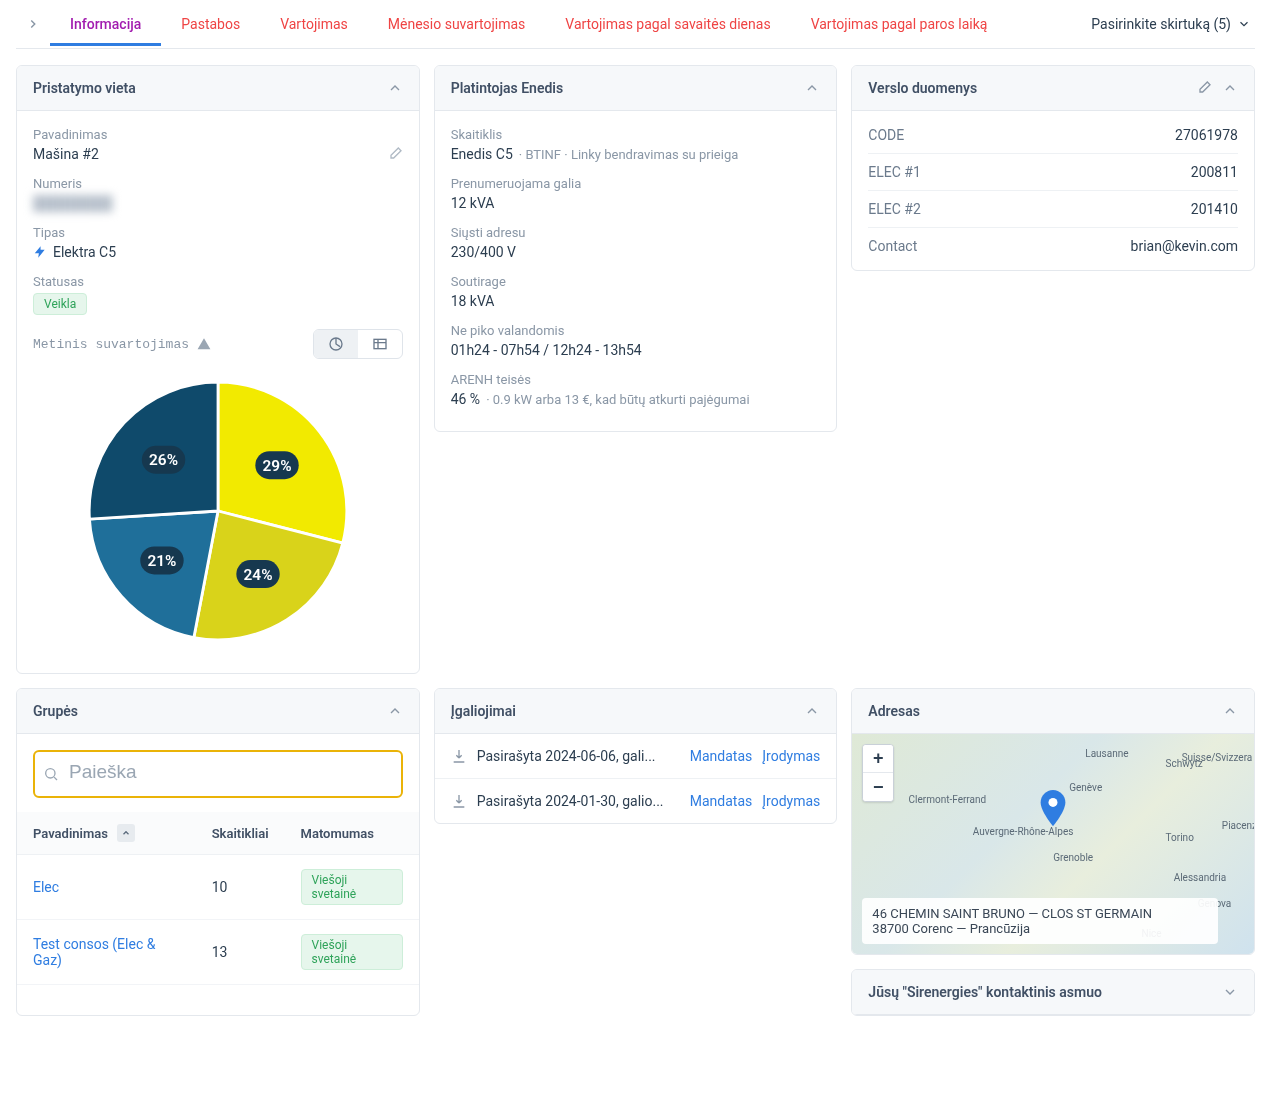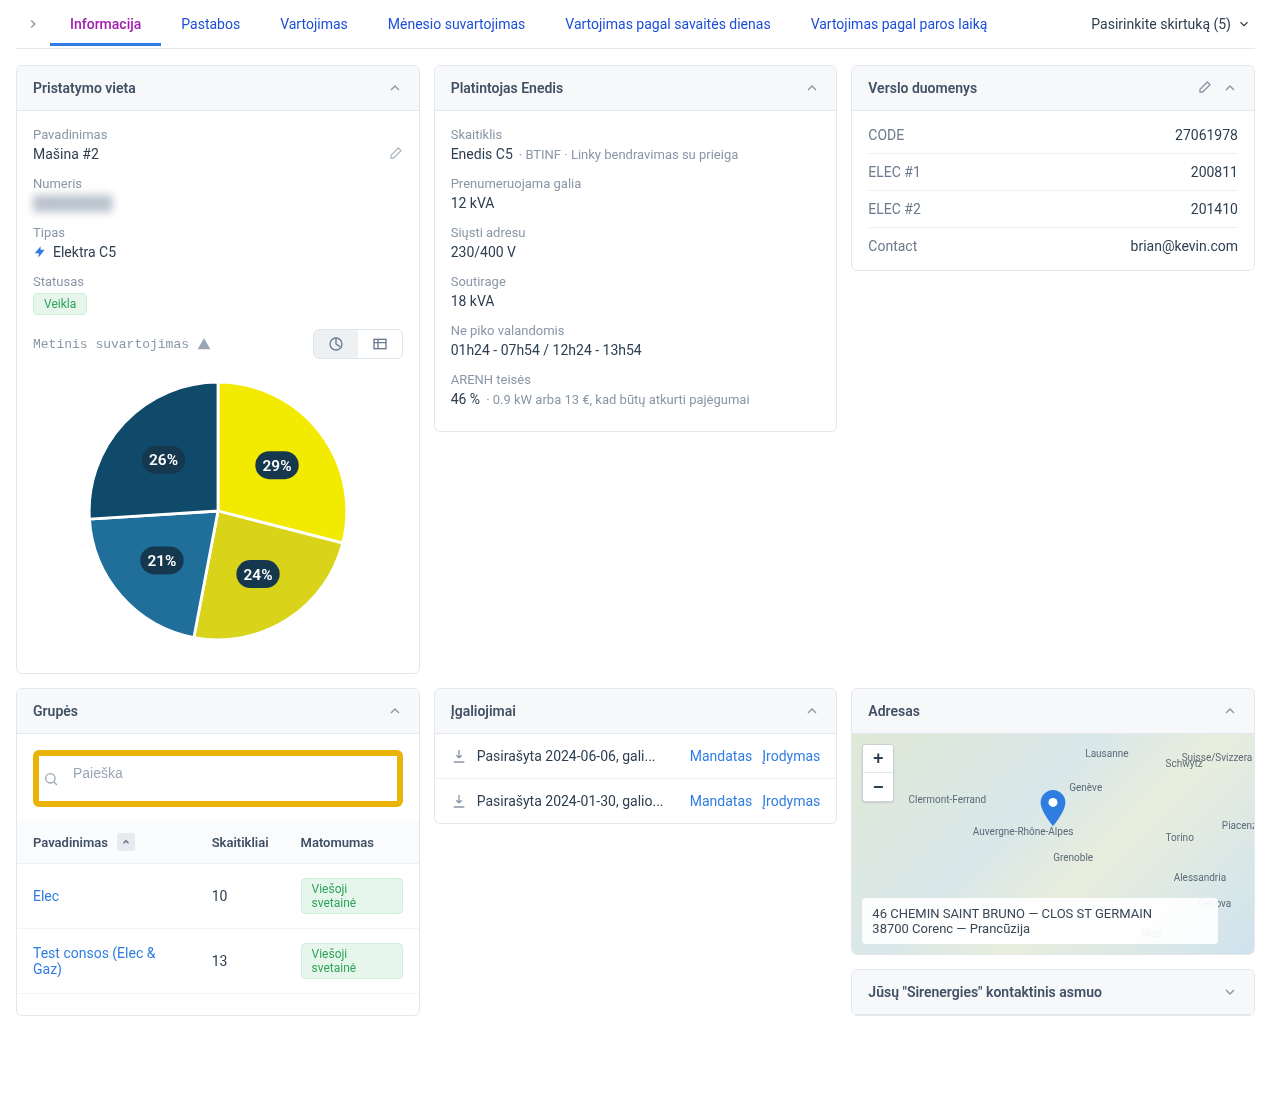--- a/index.html
+++ b/index.html
@@ -3,21 +3,21 @@
 <meta charset="utf-8">
 <style>
   * { box-sizing: border-box; margin: 0; padding: 0; }
   body { font-family: -apple-system, BlinkMacSystemFont, "Segoe UI", Roboto, sans-serif; background: #fff; color: #2c3e50; font-size: 14px; }
   .page { padding: 0 16px 24px; max-width: 1271px; }
 
   
   .tabs-row { display: flex; align-items: center; border-bottom: 1px solid #e4e8ed; height: 49px; }
   .tabs-scroll { display: flex; align-items: center; gap: 0; flex: 1; }
   .tab-chevron { color: #8a97a6; padding: 0 10px; cursor: pointer; }
-  .tab { padding: 14px 20px; color: #1d4ed8; cursor: pointer; font-size: 14px; white-space: nowrap; }
+  .tab { padding: 14px 20px; color: #ef4444; cursor: pointer; font-size: 14px; white-space: nowrap; }
   .tab.active { color: #a21caf; border-bottom: 3px solid #2f7de1; font-weight: 500; padding-bottom: 11px; }
   .tab-select { margin-left: auto; display: flex; align-items: center; gap: 6px; color: #2c3e50; cursor: pointer; padding-right: 4px; }
 
   
   .grid { display: grid; grid-template-columns: 1fr 1fr 1fr; gap: 14px; margin-top: 16px; }
   .card { border: 1px solid #e4e8ed; border-radius: 6px; background: #fff; overflow: hidden; }
   .card-header { display: flex; align-items: center; justify-content: space-between; background: #f6f8fa; padding: 14px 16px; border-bottom: 1px solid #e4e8ed; }
   .card-title { font-weight: 600; color: #415065; font-size: 14px; }
   .card-header .actions { display: flex; gap: 10px; color: #8a97a6; }
   .card-body { padding: 16px; }
@@ -44,21 +44,21 @@
 
   
   .kv { display: flex; justify-content: space-between; padding: 10px 0; border-bottom: 1px solid #eef1f4; font-size: 14px; }
   .kv:last-child { border-bottom: none; }
   .kv .k { color: #6b7a8c; }
   .kv .v { color: #2c3e50; }
 
   
   .search-wrap { padding: 16px 16px 0; }
   .search { position: relative; }
-  .search input { width: 100%; border: 6px solid #eab308; border-radius: 6px; padding: 9px 12px 20px 34px; font-size: 14px; color:#2c3e50; }
+  .search input { width: 100%; border: 2px solid #eab308; border-radius: 6px; padding: 9px 12px 13px 34px; font-size: 19px; color:#2c3e50; }
   .search input::placeholder { color: #9aa6b3; }
   .search .mag { position: absolute; left: 10px; top: 50%; transform: translateY(-50%); color: #9aa6b3; }
   table.groups { width: 100%; border-collapse: collapse; margin-top: 14px; }
   table.groups th { text-align: left; font-weight: 600; color: #415065; font-size: 13px; padding: 12px 16px; border-bottom: 1px solid #eef1f4; background:#fafbfc; }
   table.groups td { padding: 14px 16px; border-bottom: 1px solid #f2f4f7; font-size: 14px; }
   .sort-chip { display:inline-flex; align-items:center; justify-content:center; width:18px; height:18px; background:#e7ebef; border-radius:3px; margin-left:6px; color:#5a6a7c; }
   .link { color: #2f7de1; cursor: pointer; }
   .pill-green { display:inline-block; background:#e6f6ec; color:#2fa35a; border:1px solid #cdeed9; border-radius:4px; padding:3px 10px; font-size:12px; }
 
   

